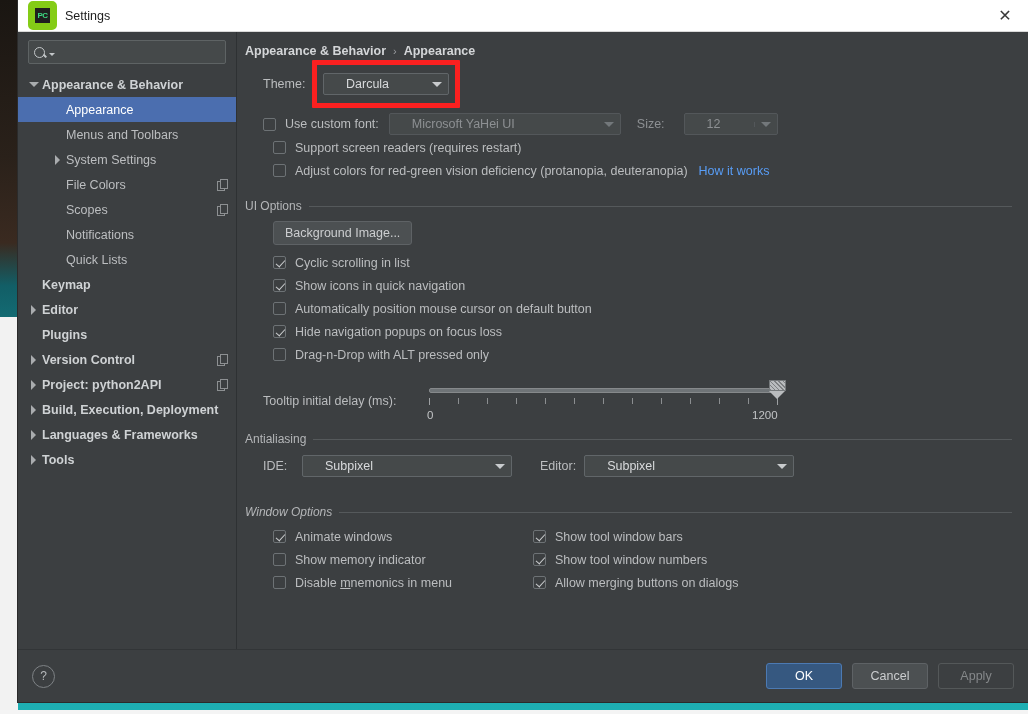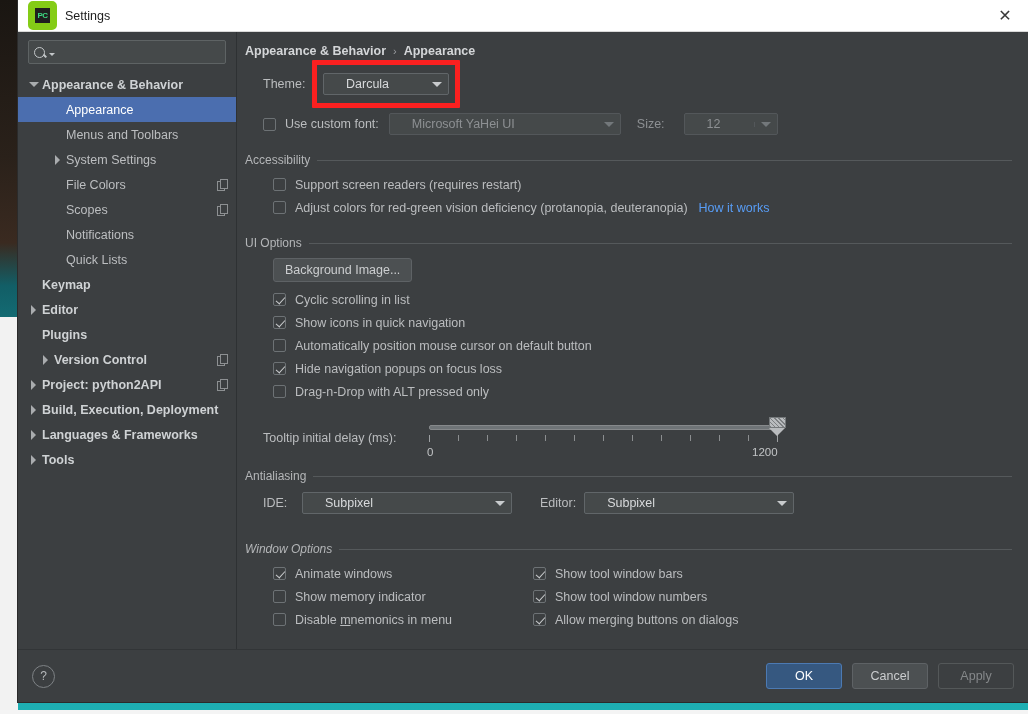--- a/index.html
+++ b/index.html
@@ -289,21 +289,21 @@
             <span class="label">Keymap</span>
           </div>
           <div class="tree-row bold" style="padding-left: 10px;">
             <span class="arrow right"></span>
             <span class="label">Editor</span>
           </div>
           <div class="tree-row bold" style="padding-left: 10px;">
             <span class="arrow "></span>
             <span class="label">Plugins</span>
           </div>
-          <div class="tree-row bold" style="padding-left: 22px;">
+          <div class="tree-row bold" style="padding-left: 10px;">
             <span class="arrow right"></span>
             <span class="label">Version Control</span>
             <span class="copy-ico"></span>
           </div>
           <div class="tree-row bold" style="padding-left: 10px;">
             <span class="arrow right"></span>
             <span class="label">Project: python2API</span>
             <span class="copy-ico"></span>
           </div>
           <div class="tree-row bold" style="padding-left: 10px;">
@@ -345,24 +345,20 @@
           <span class="txt">Microsoft YaHei UI</span>
           <span class="tri"></span>
         </div>
         <span class="lbl" style="margin-left:16px;color:#8d9093;">Size:</span>
         <div class="combo dis" style="width:94px;margin-left:19px;">
           <span class="txt">12</span>
           <span class="tri" style="border-left:1px solid #53575a;"></span>
         </div>
       </div>
 
-      <div class="section" style="margin-top:17px;">
-        <span class="stitle">Accessibility</span>
-        <span class="sline"></span>
-      </div>
       <div id="accessibility-options" style="margin-left:28px;">
           <div class="cbrow">
             <span class="cb"></span>
             <span class="cbl">Support screen readers (requires restart)</span>
           </div>
           <div class="cbrow">
             <span class="cb"></span>
             <span class="cbl">Adjust colors for red-green vision deficiency (protanopia, deuteranopia)</span>
             <a class="link" style="margin-left: 11px;">How it works</a>
           </div>

